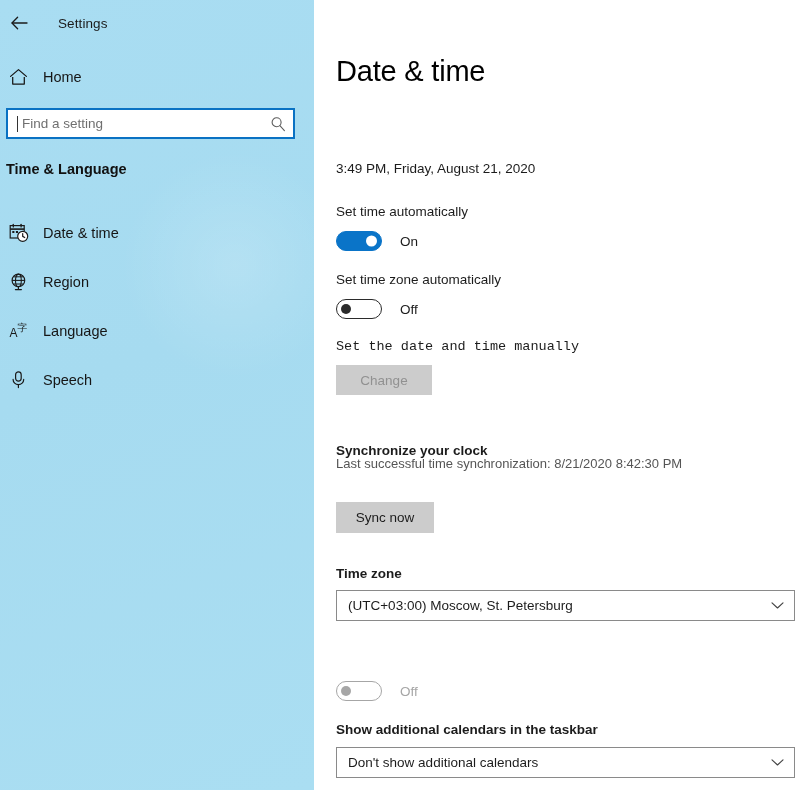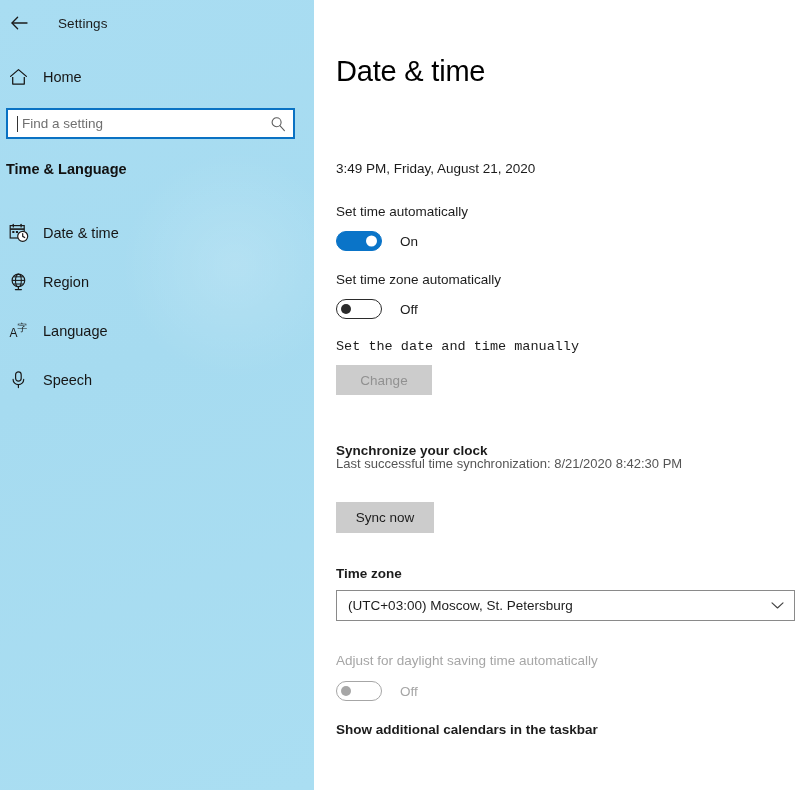--- a/index.html
+++ b/index.html
@@ -422,24 +422,31 @@
     <div class="bold-sub" style="top:566px;">Time zone</div>
     <div class="combo" style="top:590px; width:459px;">
       <span class="combo-value">(UTC+03:00) Moscow, St. Petersburg</span>
       <span class="combo-chevron">
         <svg width="13" height="9" viewBox="0 0 13 9" aria-hidden="true">
           <path d="M1 1.8 L6.5 7 L12 1.8" fill="none" stroke="#444" stroke-width="1.15" stroke-linecap="round" stroke-linejoin="round"></path>
         </svg>
       </span>
     </div>
 
-    <div class="label-text disabled" style="top:653px;">Adjust for daylight saving time automatically</div>
     <div class="toggle-row" style="top:681px;">
       <span class="switch disabled">
         <span class="knob"></span>
       </span>
       <span class="toggle-state disabled">Off</span>
     </div>
 
     <div class="bold-sub" style="top:722px;">Show additional calendars in the taskbar</div>
+    <div class="combo" style="top:747px; width:459px;">
+      <span class="combo-value">Don't show additional calendars</span>
+      <span class="combo-chevron">
+        <svg width="13" height="9" viewBox="0 0 13 9" aria-hidden="true">
+          <path d="M1 1.8 L6.5 7 L12 1.8" fill="none" stroke="#444" stroke-width="1.15" stroke-linecap="round" stroke-linejoin="round"></path>
+        </svg>
+      </span>
+    </div>
 
   </div>
 </div>
 
 </body></html>

